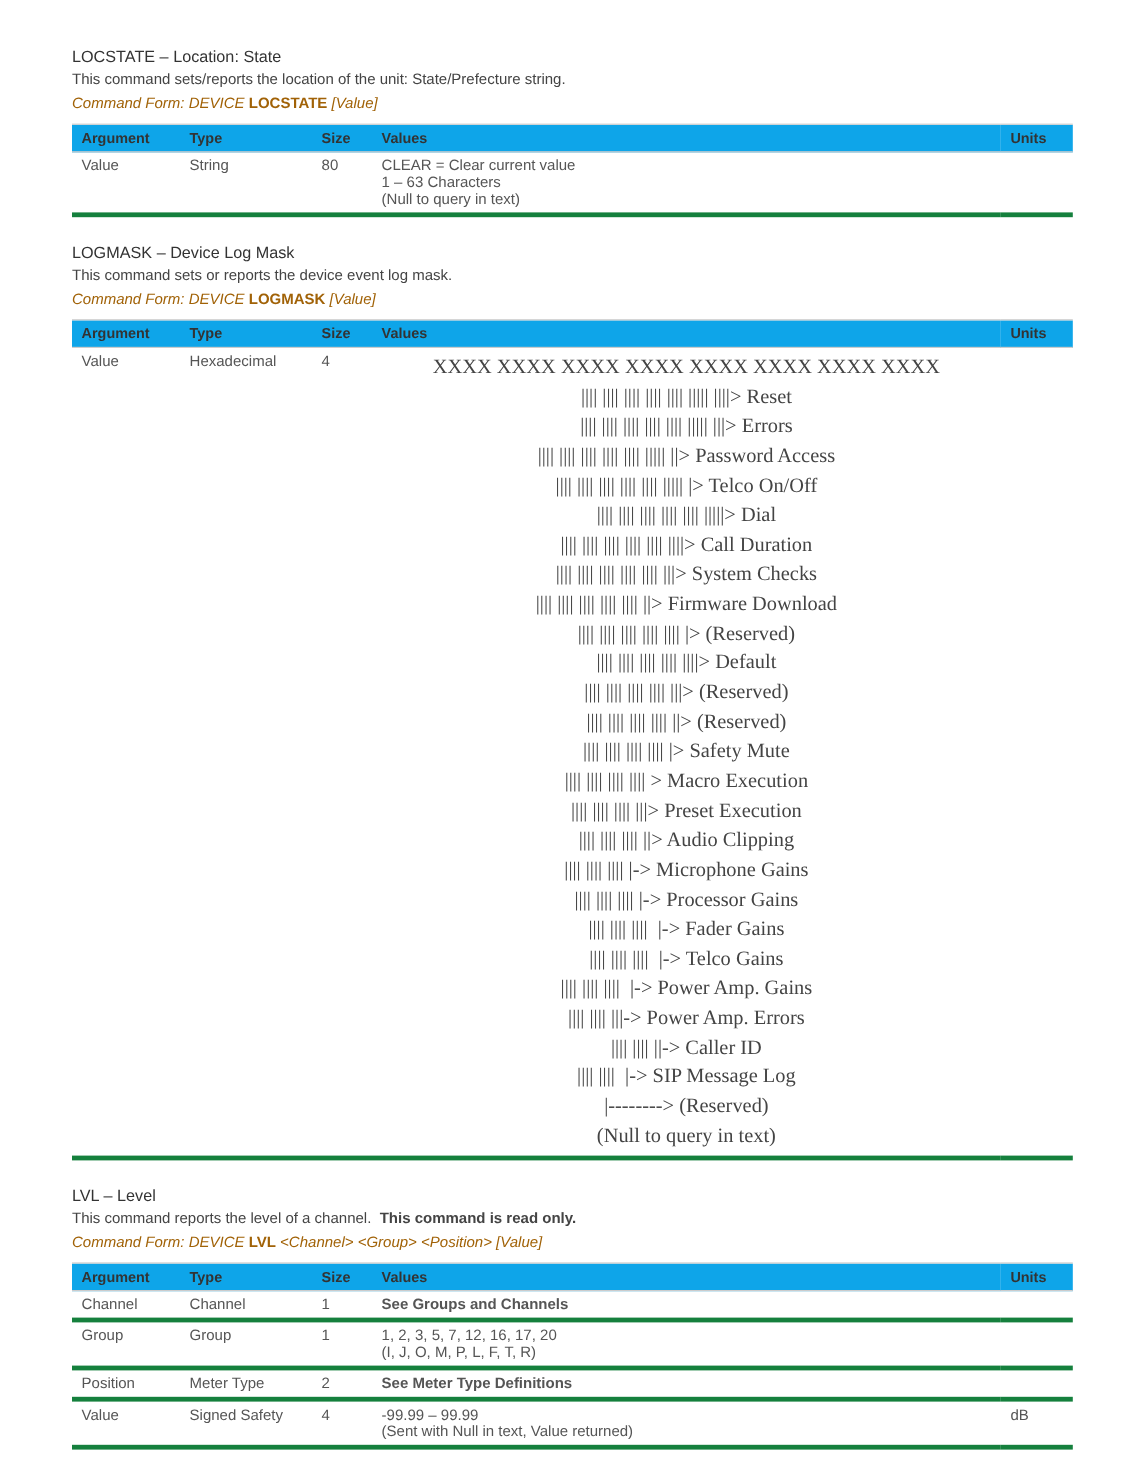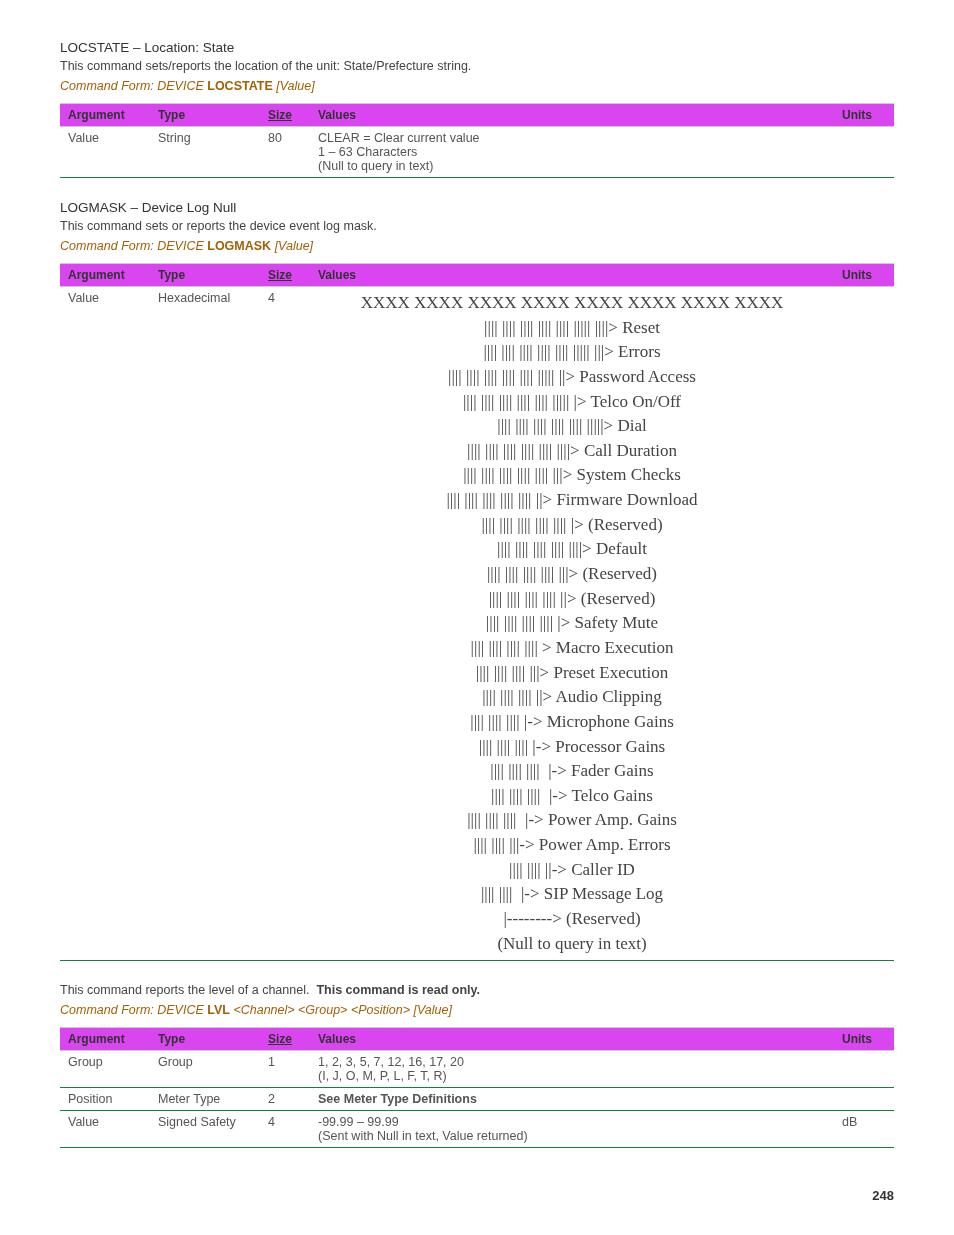--- a/index.html
+++ b/index.html
@@ -30,32 +30,32 @@
       color: #a16207;
     }
     .command-form .bold { font-weight: bold; font-style: normal; }
     table {
       border-collapse: collapse;
       width: 100%;
       font-size: 12.5px;
       margin-bottom: 6px;
     }
     table thead tr {
-      background: #d946ef;
+      background: #0ea5e9;
       border-top: 1px solid #ccc;
       border-bottom: 1px solid #ccc;
     }
     table thead th {
       text-align: left;
       padding: 4px 8px;
       font-weight: bold;
       font-size: 12px;
     }
     table tbody tr {
-      border-bottom: 1px solid #15803d;
+      border-bottom: 4px solid #15803d;
       vertical-align: top;
     }
     table tbody td {
       padding: 4px 8px;
       vertical-align: top;
       color: #555;
     }
     .mono {
       font-family: Liberation Serif, serif;
       font-size: 17px;
@@ -66,21 +66,21 @@
     }
     .lvl-section .bold-text { font-weight: bold; }
     .page-number {
       text-align: right;
       font-weight: bold;
       font-size: 13px;
       margin-top: 40px;
     }
     .col-arg { width: 90px; }
     .col-type { width: 110px; }
-    .col-size { width: 50px; text-decoration: underline; }
+    .col-size { width: 50px; }
     .col-values { }
     .col-units { width: 60px; }
   </style>
 </head>
 <body>
 
 <div class="section">
   <div class="section-title">
     <span>LOCSTATE</span><span> – Location: State</span>
   </div>
@@ -107,21 +107,21 @@
 1 – 63 Characters
 (Null to query in text)</td>
     <td></td>
   </tr>
       </tbody>
   </table>
 </div>
 
 <div class="section">
   <div class="section-title">
-    <span>LOGMASK</span><span> – Device Log Null</span>
+    <span>LOGMASK</span><span> – Device Log Mask</span>
   </div>
   <div class="section-desc">This command sets or reports the device event log mask.</div>
   <div class="command-form">
     <span>Command Form:  </span><span>DEVICE </span><span class="bold">LOGMASK</span><span> [Value]</span>
   </div>
   <table>
     <thead>
       <tr>
         <th class="col-arg">Argument</th>
         <th class="col-type">Type</th>
@@ -164,37 +164,47 @@
 |--------&gt; (Reserved)
 (Null to query in text)</div>
           </td>
           <td></td>
         </tr>
       </tbody>
   </table>
 </div>
 
 <div class="section lvl-section">
+  <div class="section-title">
+    <span>LVL</span><span> – Level</span>
+  </div>
   <div class="section-desc">
     <span>This command reports the level of a channel.</span>&nbsp;&nbsp;<span class="bold-text">This command is read only.</span>
   </div>
   <div class="command-form">
     <span>Command Form:  </span><span>DEVICE </span><span class="bold">LVL</span><span> &lt;Channel&gt; &lt;Group&gt; &lt;Position&gt; [Value]</span>
   </div>
   <table>
     <thead>
       <tr>
         <th class="col-arg">Argument</th>
         <th class="col-type">Type</th>
         <th class="col-size">Size</th>
         <th class="col-values">Values</th>
         <th class="col-units">Units</th>
       </tr>
     </thead>
     <tbody id="lvl-tbody">
+    <tr>
+    <td>Channel</td>
+    <td>Channel</td>
+    <td>1</td>
+    <td><strong>See Groups and Channels</strong></td>
+    <td></td>
+  </tr>
         <tr>
     <td>Group</td>
     <td>Group</td>
     <td>1</td>
     <td>1, 2, 3, 5, 7, 12, 16, 17, 20<br>(I, J, O, M, P, L, F, T, R)</td>
     <td></td>
   </tr>
         <tr>
     <td>Position</td>
     <td>Meter Type</td>

